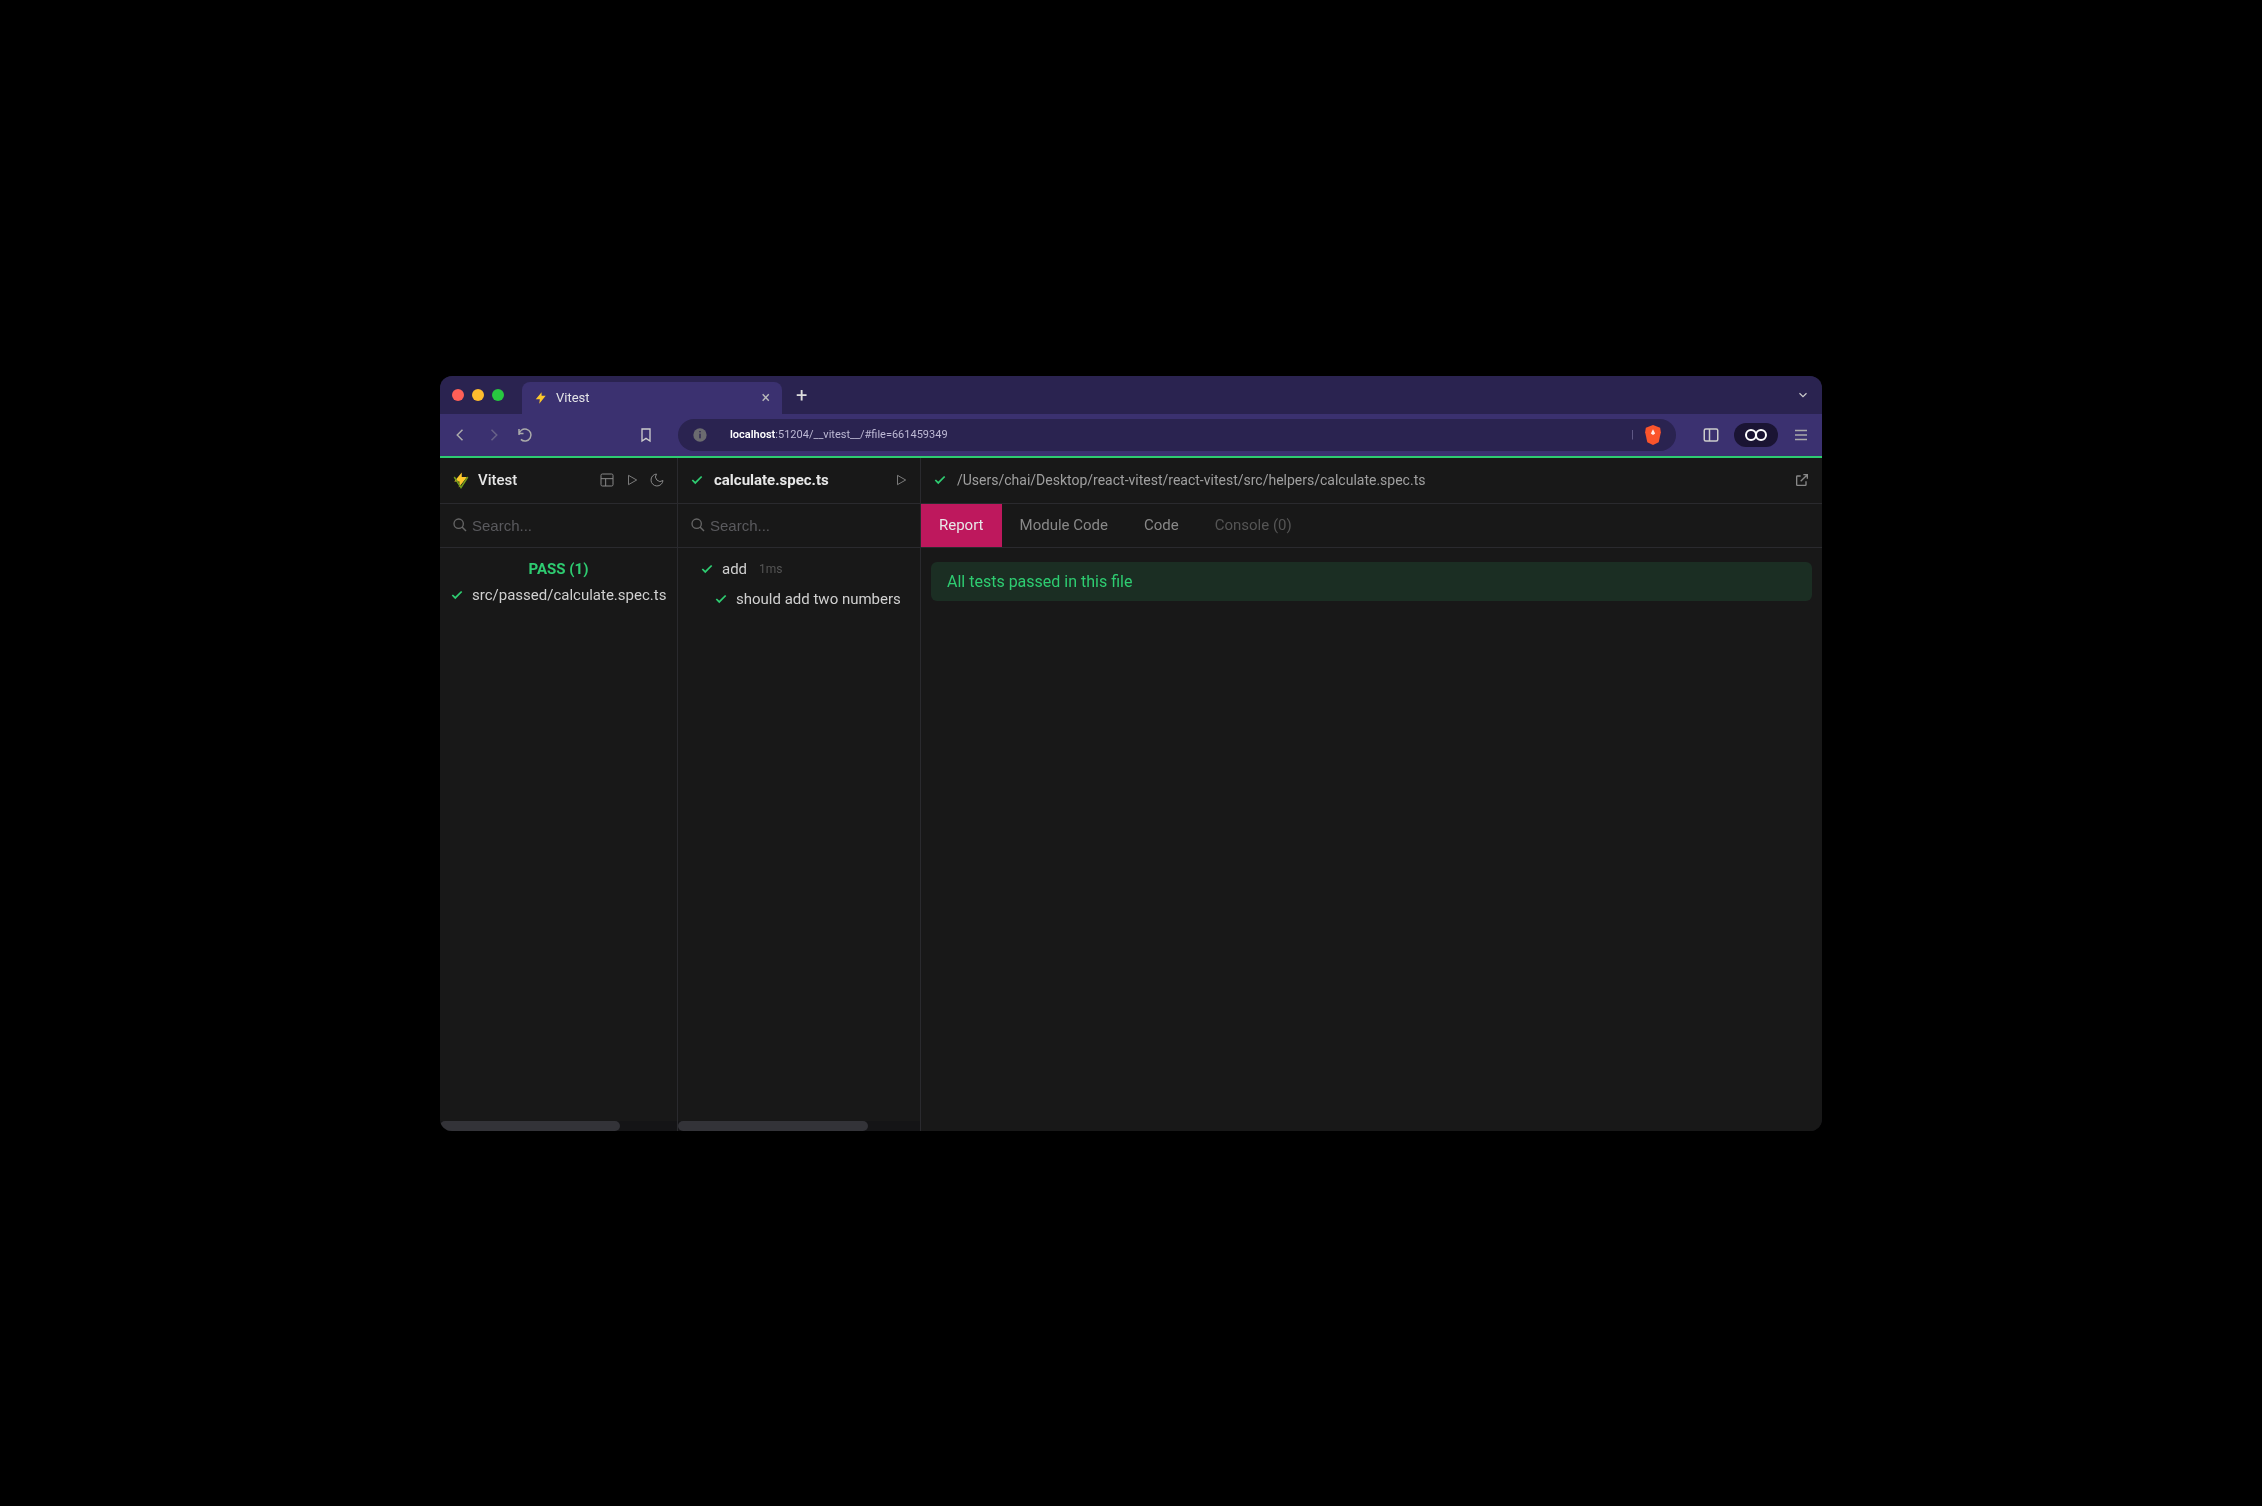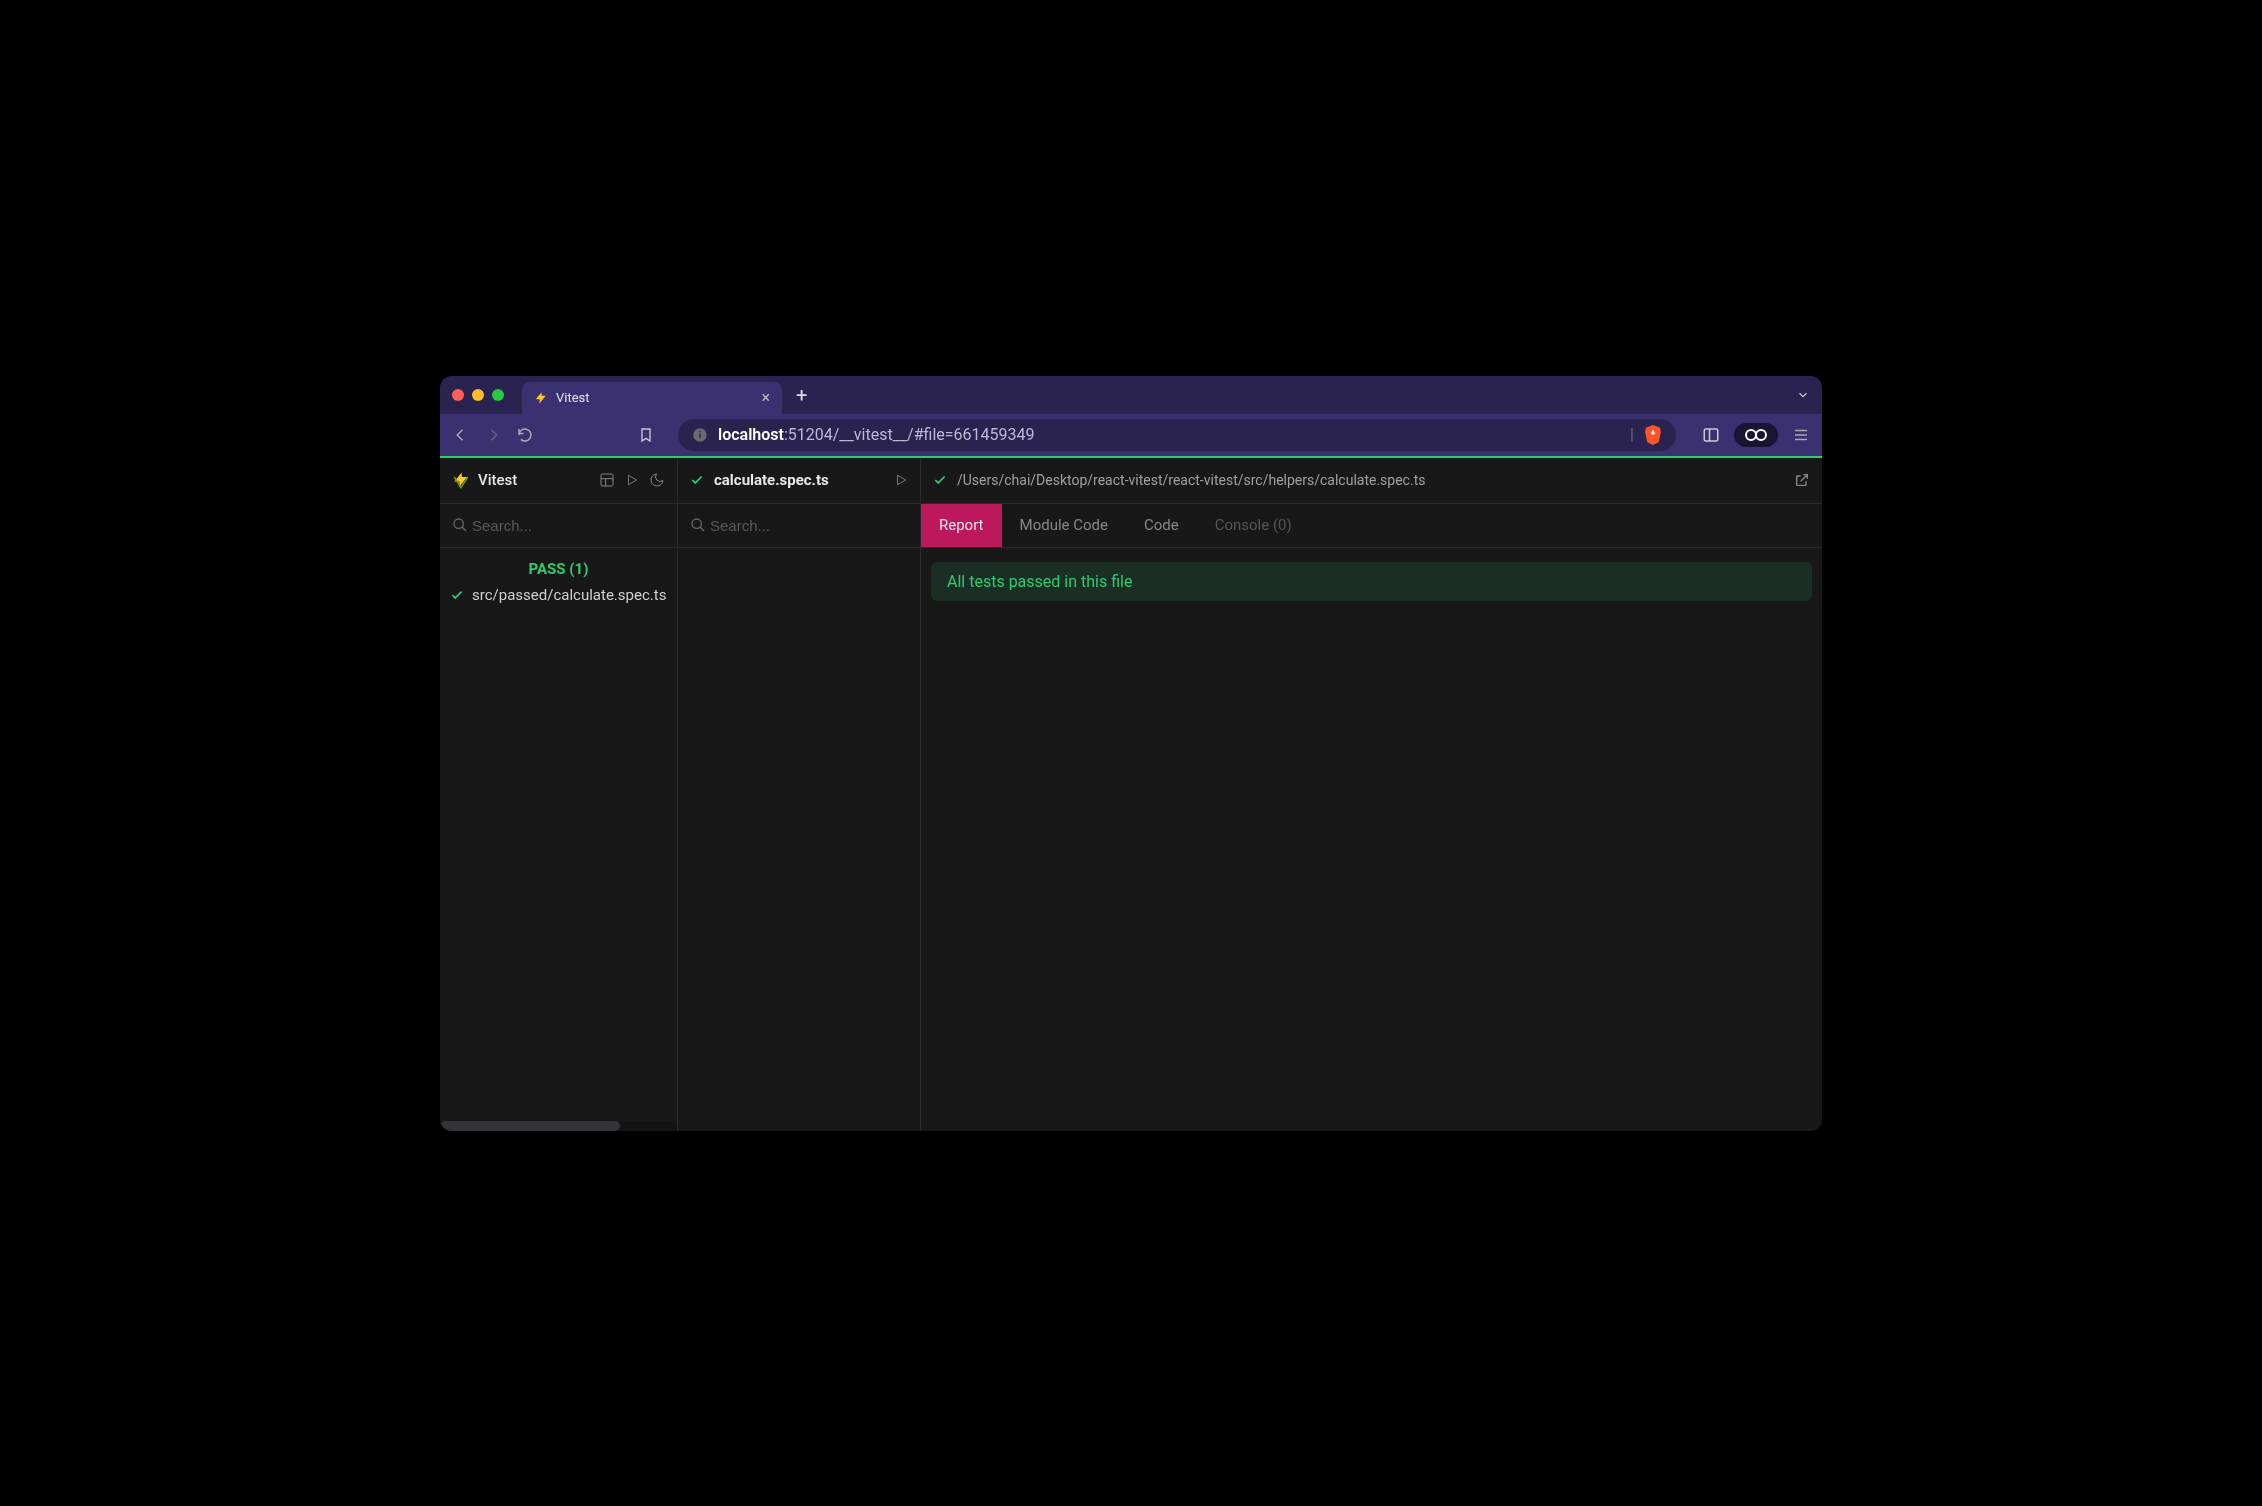--- a/index.html
+++ b/index.html
@@ -65,23 +65,23 @@
     .nav-btn.disabled { opacity: 0.4; }
     .bookmark-btn { color: #ccc; margin-left: 90px;}
     .address-bar {
       flex: 1;
       background: #2a2350;
       border-radius: 18px;
       height: 32px;
       display: flex;
       align-items: center;
       padding: 0 14px;
-      gap: 10px;
+      gap: 22px;
       color: #ddd;
-      font-size: 16px;
+      font-size: 11px;
       margin-left: 10px;
       justify-content: flex-end;
     }
     .url-host { color: #fff; font-weight: 600; }
     .url-rest { color: #bdb9d4; }
     .addr-right { margin-left: auto; display:flex; align-items:center; gap:10px;}
     .brave-shield {
       width: 18px; height: 20px;
     }
     .toolbar-right { display: flex; align-items: center; gap: 14px; margin-left: 12px;}
@@ -365,20 +365,41 @@
       </div>
       <div class="search-row">
         <span>
           <svg width="16" height="16" viewBox="0 0 24 24">
               <circle cx="10" cy="10" r="7" fill="none" stroke="currentColor" stroke-width="2"></circle>
               <line x1="15" y1="15" x2="21" y2="21" stroke="currentColor" stroke-width="2"></line>
             </svg>
         </span>
         <input placeholder="Search..." style="">
       </div>
+      <div class="panel-body">
+        <div class="tree-row indent1">
+          <span class="check">
+            <svg width="14" height="14" viewBox="0 0 24 24">
+                <path fill="none" stroke="currentColor" stroke-width="3" d="m4 12 5 5L20 6"></path>
+              </svg>
+          </span>
+          <span>add</span>
+          <span class="dim-time">1ms</span>
+        </div>
+        <div class="tree-row indent2">
+          <span class="check">
+            <svg width="14" height="14" viewBox="0 0 24 24">
+                <path fill="none" stroke="currentColor" stroke-width="3" d="m4 12 5 5L20 6"></path>
+              </svg>
+          </span>
+          <span>should add two numbers</span>
+        </div>
+        <div class="scrollbar-track" style="width:243px;"></div>
+        <div class="scrollbar-thumb" style="width:190px;"></div>
+      </div>
     </div>
 
     <div class="panel panel-right" style="border-right:none;">
       <div class="app-header">
         <span class="check">
           <svg width="14" height="14" viewBox="0 0 24 24">
               <path fill="none" stroke="currentColor" stroke-width="3" d="m4 12 5 5L20 6"></path>
             </svg>
         </span>
         <span class="path-text">/Users/chai/Desktop/react-vitest/react-vitest/src/helpers/calculate.spec.ts</span>

